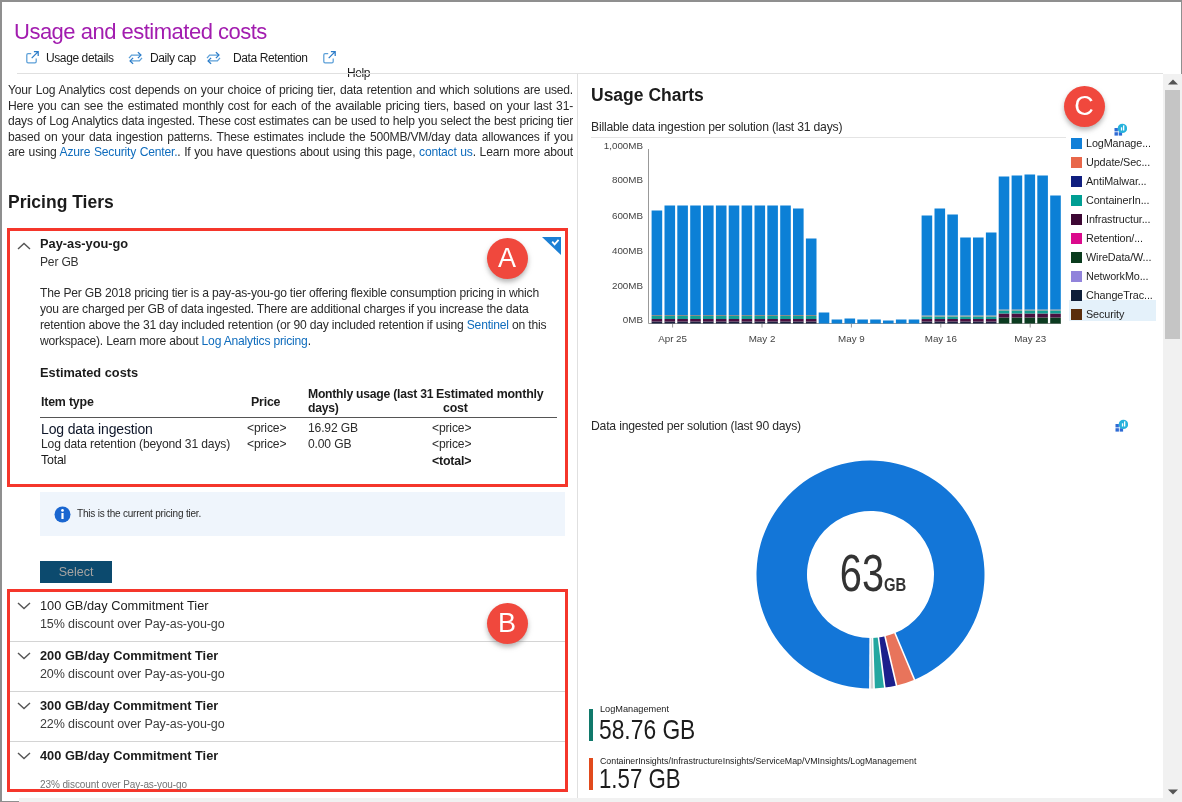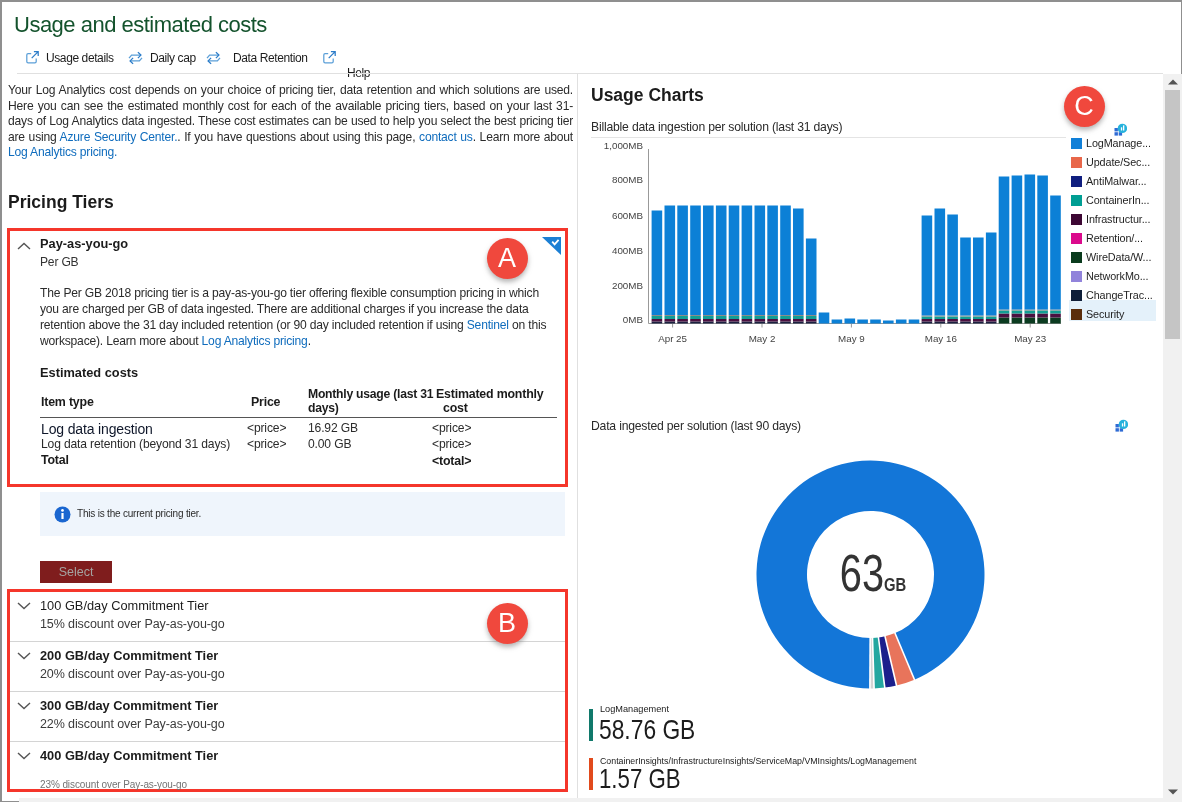--- a/index.html
+++ b/index.html
@@ -3,21 +3,21 @@
 *{margin:0;padding:0}
 html,body{width:1182px;height:802px;overflow:hidden}
 body{font-family:"Liberation Sans",sans-serif;background:#fff;position:relative}
 a{color:#0f6cbd;text-decoration:none}
 </style></head>
 <body>
 <div style="position:absolute;left:0;top:0;width:1182px;height:2px;background:#8f8f8f"></div>
 <div style="position:absolute;left:0;top:0;width:2px;height:802px;background:#8f8f8f"></div>
 <div style="position:absolute;left:1181px;top:0;width:1px;height:802px;background:#8f8f8f"></div>
 <div style="position:absolute;left:0;top:801px;width:1182px;height:1px;background:#8f8f8f"></div>
-<div style="position:absolute;left:14px;top:12px;font-size:22px;letter-spacing:-0.5px;color:#14532d">Usage and estimated costs</div>
+<div style="position:absolute;left:14px;top:19px;font-size:22px;letter-spacing:-0.5px;color:#a21caf">Usage and estimated costs</div>
 <svg width="15" height="15" viewBox="0 0 15 15" style="position:absolute;left:25px;top:50px">
     <path d="M6.2 3.6H3.1C2.3 3.6 1.8 4.2 1.8 4.9V11.6C1.8 12.4 2.3 12.9 3.1 12.9H9.9C10.6 12.9 11.2 12.4 11.2 11.6V8.6" stroke="#5B9FD8" fill="none" stroke-width="1.25"></path>
     <path d="M6.7 8.1L12.9 1.9M8.9 1.7H13.2V6" stroke="#2B7CC9" fill="none" stroke-width="1.25"></path>
   </svg>
 <div style="position:absolute;left:46px;top:51px;font-size:12px;letter-spacing:-0.4px;color:#1c1c1c">Usage details</div>
 <svg width="17" height="14" viewBox="0 0 17 14" style="position:absolute;left:127px;top:51px">
     <path d="M2 7.2L4.6 4.1H13.6" stroke="#5B9FD8" fill="none" stroke-width="1.3"></path>
     <path d="M10.9 1.1L13.9 4.1L10.9 7.1" stroke="#2B7CC9" fill="none" stroke-width="1.3"></path>
     <path d="M15 6.8L12.4 9.9H3.4" stroke="#5B9FD8" fill="none" stroke-width="1.3"></path>
     <path d="M6.1 6.9L3.1 9.9L6.1 12.9" stroke="#2B7CC9" fill="none" stroke-width="1.3"></path>
@@ -33,22 +33,22 @@
 <svg width="15" height="15" viewBox="0 0 15 15" style="position:absolute;left:322px;top:50px">
     <path d="M6.2 3.6H3.1C2.3 3.6 1.8 4.2 1.8 4.9V11.6C1.8 12.4 2.3 12.9 3.1 12.9H9.9C10.6 12.9 11.2 12.4 11.2 11.6V8.6" stroke="#5B9FD8" fill="none" stroke-width="1.25"></path>
     <path d="M6.7 8.1L12.9 1.9M8.9 1.7H13.2V6" stroke="#2B7CC9" fill="none" stroke-width="1.25"></path>
   </svg>
 <div style="position:absolute;left:347px;top:66px;font-size:12px;letter-spacing:-0.4px;color:#1c1c1c">Help</div>
 <div style="position:absolute;left:17px;top:73px;width:1146px;height:1px;background:#e0e0e0"></div>
 <div style="position:absolute;left:8px;top:83px;width:565px;font-size:12.1px;letter-spacing:-0.2px;line-height:15.6px;color:#2b2b2b">
     <div style="text-align:justify;text-align-last:justify;height:15.6px;overflow:hidden">Your Log Analytics cost depends on your choice of pricing tier, data retention and which solutions are used.</div>
     <div style="text-align:justify;text-align-last:justify;height:15.6px;overflow:hidden">Here you can see the estimated monthly cost for each of the available pricing tiers, based on your last 31-</div>
     <div style="text-align:justify;text-align-last:justify;height:15.6px;overflow:hidden">days of Log Analytics data ingested. These cost estimates can be used to help you select the best pricing tier</div>
+    <div style="text-align:justify;text-align-last:justify;height:15.6px;overflow:hidden">based on your data ingestion patterns. These estimates include the 500MB/VM/day data allowances if you</div>
     <div style="text-align:justify;text-align-last:justify;height:15.6px;overflow:hidden">are using <a>Azure Security Center.</a>. If you have questions about using this page, <a>contact us</a>. Learn more about</div>
-    <div style="height:15.6px"><a>Log Analytics pricing.</a></div>
   </div>
 <div style="position:absolute;left:8px;top:191.5px;font-size:17.5px;font-weight:bold;color:#1b1b1b">Pricing Tiers</div>
 <div style="position:absolute;left:7px;top:228px;width:561px;height:259px;border:3px solid #F5362B;box-sizing:border-box"></div>
 <svg width="14" height="8" viewBox="0 0 14 8" style="position:absolute;left:17px;top:242px">
     <path d="M1 7L7 1.4L13 7" stroke="#555" stroke-width="1.4" fill="none"></path>
   </svg>
 <div style="position:absolute;left:40px;top:236px;font-size:12.8px;font-weight:bold;color:#1b1b1b">Pay-as-you-go</div>
 <div style="position:absolute;left:40px;top:255px;font-size:12.1px;letter-spacing:-0.2px;color:#333">Per GB</div>
 <svg width="19" height="18" viewBox="0 0 19 18" style="position:absolute;left:542px;top:237px">
     <path d="M0 0H19V18Z" fill="#1B7FD4"></path>
@@ -62,31 +62,31 @@
 <div style="position:absolute;left:436px;top:388px;line-height:13.8px;font-weight:bold;color:#1b1b1b;font-size:12.4px;letter-spacing:-0.2px">Estimated monthly<br><span style="margin-left:7px">cost</span></div>
 <div style="position:absolute;left:40px;top:416.5px;width:517px;height:1px;background:#555"></div>
 <div style="position:absolute;left:41px;top:421px;font-size:14px;letter-spacing:-0.15px;color:#0f172a">Log data ingestion</div>
 <div style="position:absolute;left:247px;top:421px;font-size:12.1px;letter-spacing:-0.15px;color:#2b2b2b">&lt;price&gt;</div>
 <div style="position:absolute;left:308px;top:421px;font-size:12.1px;letter-spacing:-0.15px;color:#2b2b2b">16.92 GB</div>
 <div style="position:absolute;left:432px;top:421px;font-size:12.1px;letter-spacing:-0.15px;color:#2b2b2b">&lt;price&gt;</div>
 <div style="position:absolute;left:41px;top:437px;font-size:12.1px;letter-spacing:-0.15px;color:#2b2b2b">Log data retention (beyond 31 days)</div>
 <div style="position:absolute;left:247px;top:437px;font-size:12.1px;letter-spacing:-0.15px;color:#2b2b2b">&lt;price&gt;</div>
 <div style="position:absolute;left:308px;top:437px;font-size:12.1px;letter-spacing:-0.15px;color:#2b2b2b">0.00 GB</div>
 <div style="position:absolute;left:432px;top:437px;font-size:12.1px;letter-spacing:-0.15px;color:#2b2b2b">&lt;price&gt;</div>
-<div style="position:absolute;left:41px;top:453px;font-weight:bold;color:#1b1b1b;font-size:12.4px;letter-spacing:-0.2px">Total</div>
+<div style="position:absolute;left:41px;top:453px;font-weight:normal;color:#1b1b1b;font-size:12.4px;letter-spacing:-0.2px">Total</div>
 <div style="position:absolute;left:432px;top:454px;font-weight:bold;color:#1b1b1b;font-size:12.4px;letter-spacing:-0.2px">&lt;total&gt;</div>
 <div style="position:absolute;left:486.5px;top:237.5px;width:41px;height:41px;border-radius:50%;background:#F0483D;box-shadow:0 3px 5px rgba(120,120,120,.55);color:#fff;font-size:27px;display:flex;align-items:center;justify-content:center;z-index:5">A</div>
 <div style="position:absolute;left:40px;top:492px;width:525px;height:44px;background:#EFF5FC"></div>
 <svg width="17" height="17" viewBox="0 0 17 17" style="position:absolute;left:54px;top:506px">
     <circle cx="8.5" cy="8.5" r="8" fill="#1A66D0"></circle>
     <rect x="7.4" y="7" width="2.2" height="6" fill="#fff"></rect>
     <circle cx="8.5" cy="4.4" r="1.35" fill="#fff"></circle>
   </svg>
 <div style="position:absolute;left:77px;top:508px;font-size:10px;letter-spacing:-0.2px;color:#2b2b2b">This is the current pricing tier.</div>
-<div style="position:absolute;left:40px;top:561px;width:72px;height:22px;background:#7f1d1d;color:#A5A3A1;font-size:12.5px;display:flex;align-items:center;justify-content:center">Select</div>
+<div style="position:absolute;left:40px;top:561px;width:72px;height:22px;background:#0c4a6e;color:#A5A3A1;font-size:12.5px;display:flex;align-items:center;justify-content:center">Select</div>
 <div style="position:absolute;left:7px;top:589px;width:561px;height:203px;border:3px solid #F5362B;box-sizing:border-box"></div>
 <svg width="14" height="8" viewBox="0 0 14 8" style="position:absolute;left:17px;top:602.0px">
     <path d="M1 1L7 6.6L13 1" stroke="#555" stroke-width="1.4" fill="none"></path>
   </svg>
 <div style="position:absolute;left:40px;top:598.0px;font-size:12.8px;font-weight:normal;color:#1b1b1b">100 GB/day Commitment Tier</div>
 <div style="position:absolute;left:40px;top:617.0px;font-size:12.5px;letter-spacing:-0.1px;color:#3b3b3b">15% discount over Pay-as-you-go</div>
 <div style="position:absolute;left:10px;top:641.4px;width:555px;height:1px;background:#d4d4d4"></div>
 <svg width="14" height="8" viewBox="0 0 14 8" style="position:absolute;left:17px;top:652.0px">
     <path d="M1 1L7 6.6L13 1" stroke="#555" stroke-width="1.4" fill="none"></path>
   </svg>

